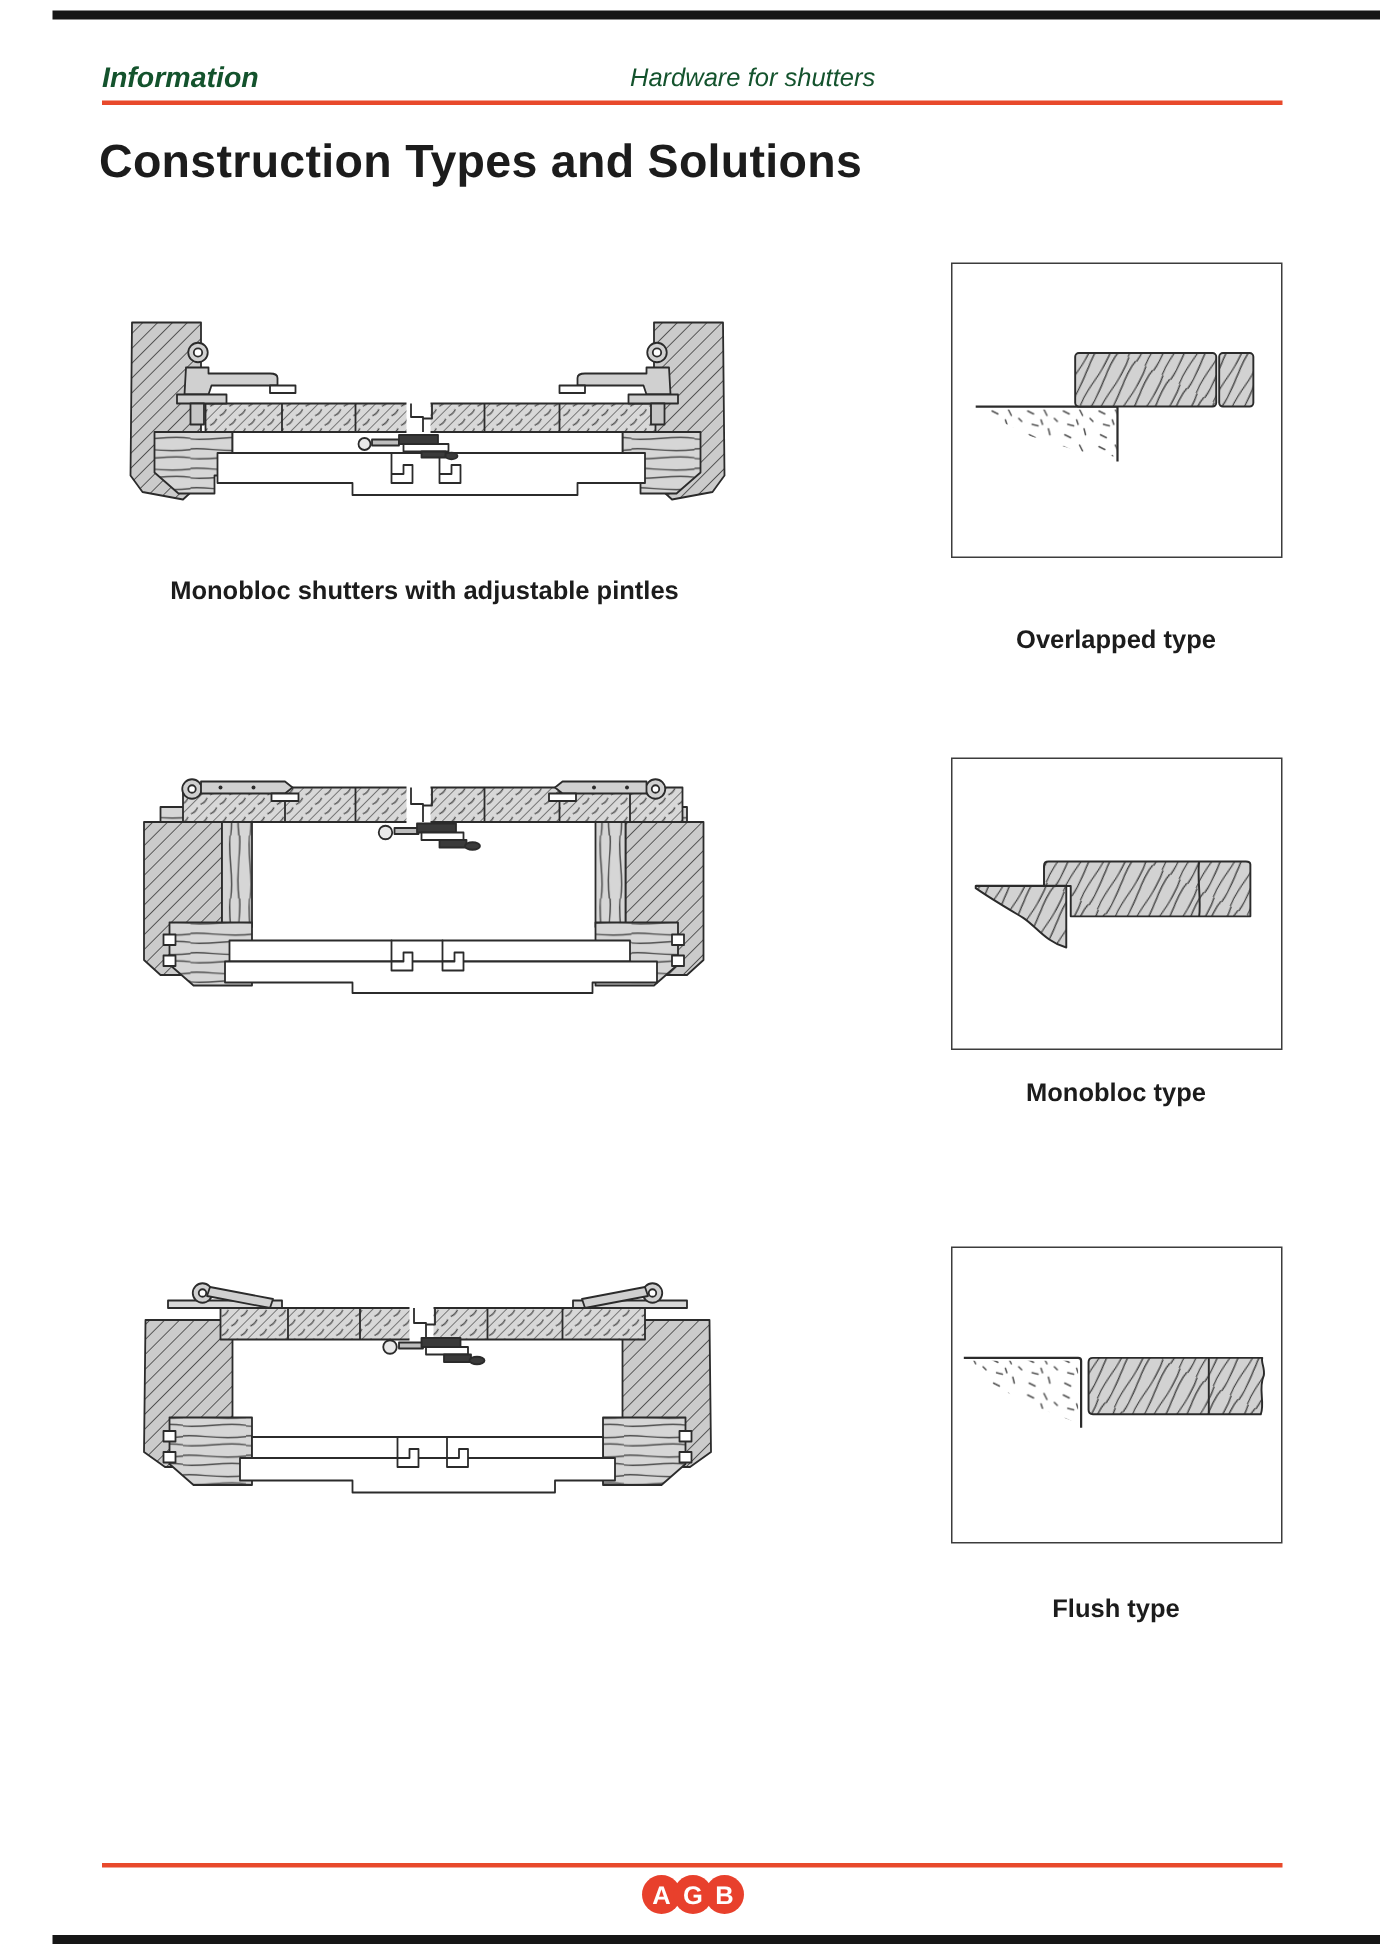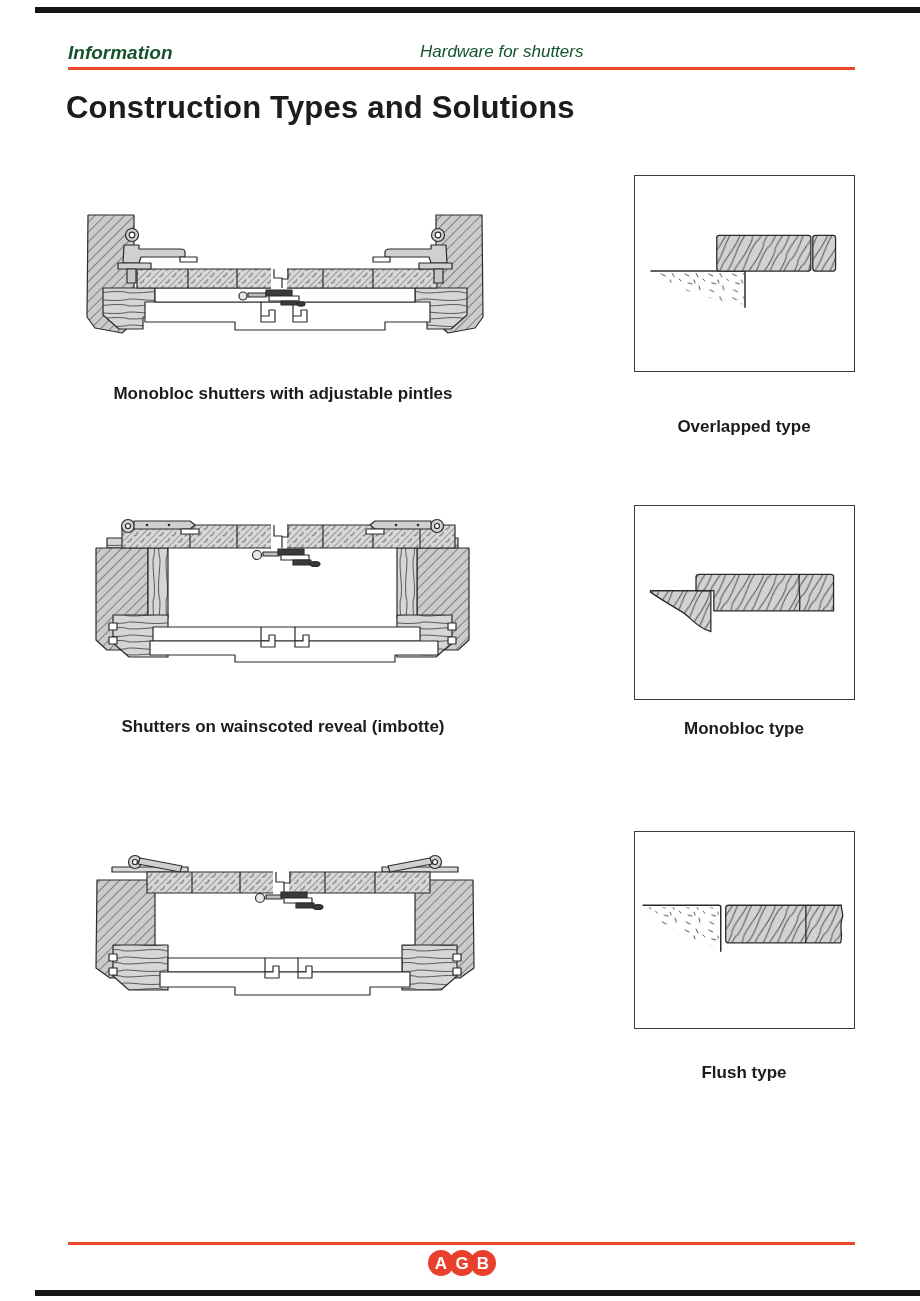--- a/index.html
+++ b/index.html
@@ -176,21 +176,20 @@
 
         <circle cx="172" cy="40" r="4.5" fill="#e8e8e8"></circle>
         <rect x="178" y="37" width="16" height="4" fill="#bdbdbd"></rect>
         <rect x="193" y="34" width="26" height="6" fill="#3a3a3a"></rect>
         <rect x="196" y="40" width="28" height="5" fill="#ffffff"></rect>
         <rect x="208" y="45" width="18" height="5" fill="#3a3a3a"></rect>
         <ellipse cx="230" cy="49" rx="5" ry="2.5" fill="#3a3a3a"></ellipse>
       </g>
     </svg>
   </div>
-  <div class="abs caption" style="left:68px;top:717px;width:430px;">Shutters on wainscoted reveal (imbotte)</div>
 
   <div class="abs typebox" style="left:634px;top:505px;width:219px;height:193px;">
     <svg width="219" height="193" viewBox="0 0 220 195">
       <g stroke="#2b2b2b" stroke-width="1.3" stroke-linejoin="round">
         <path d="M15,85.5 H76 V127 C62,123 56,113 47,107 C37,101 25,94 15,87 Z" fill="url(#grainD)"></path>
         <path d="M64,69 H197 Q200,69 200,71 V106 H79 V85.5 H61 V72 Q61,69 64,69 Z" fill="url(#grainD)"></path>
         <path d="M165.5,69 C164,80 167,95 165.5,106" fill="none"></path>
         <line x1="15" y1="85.5" x2="76" y2="85.5" stroke-width="1.5"></line>
       </g>
     </svg>

